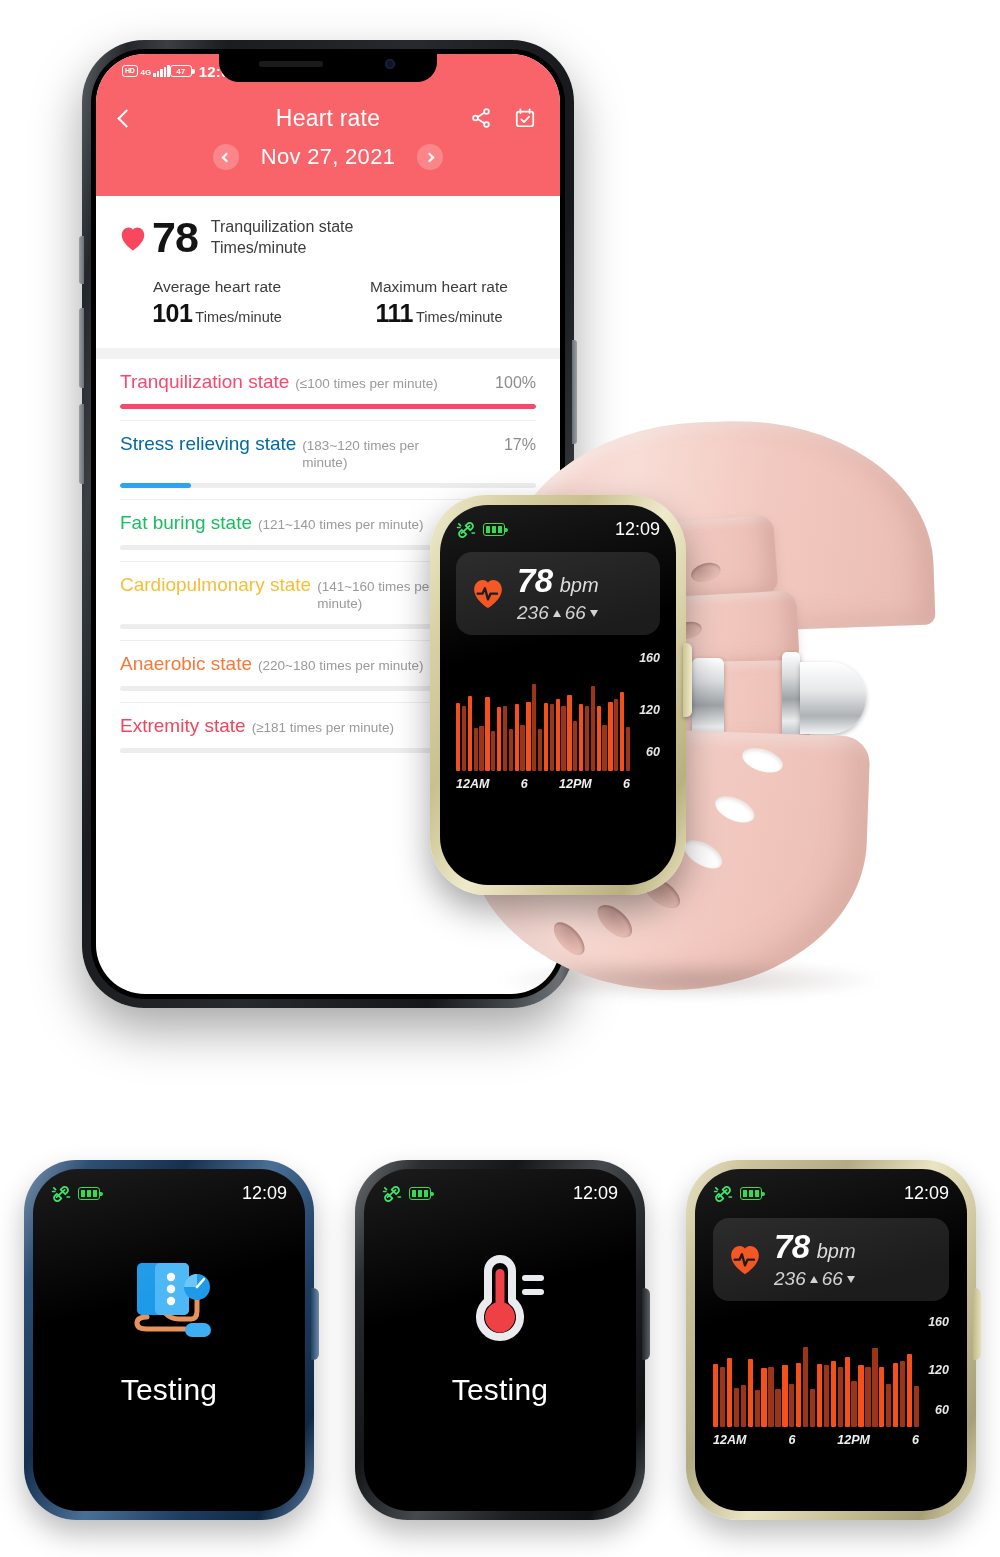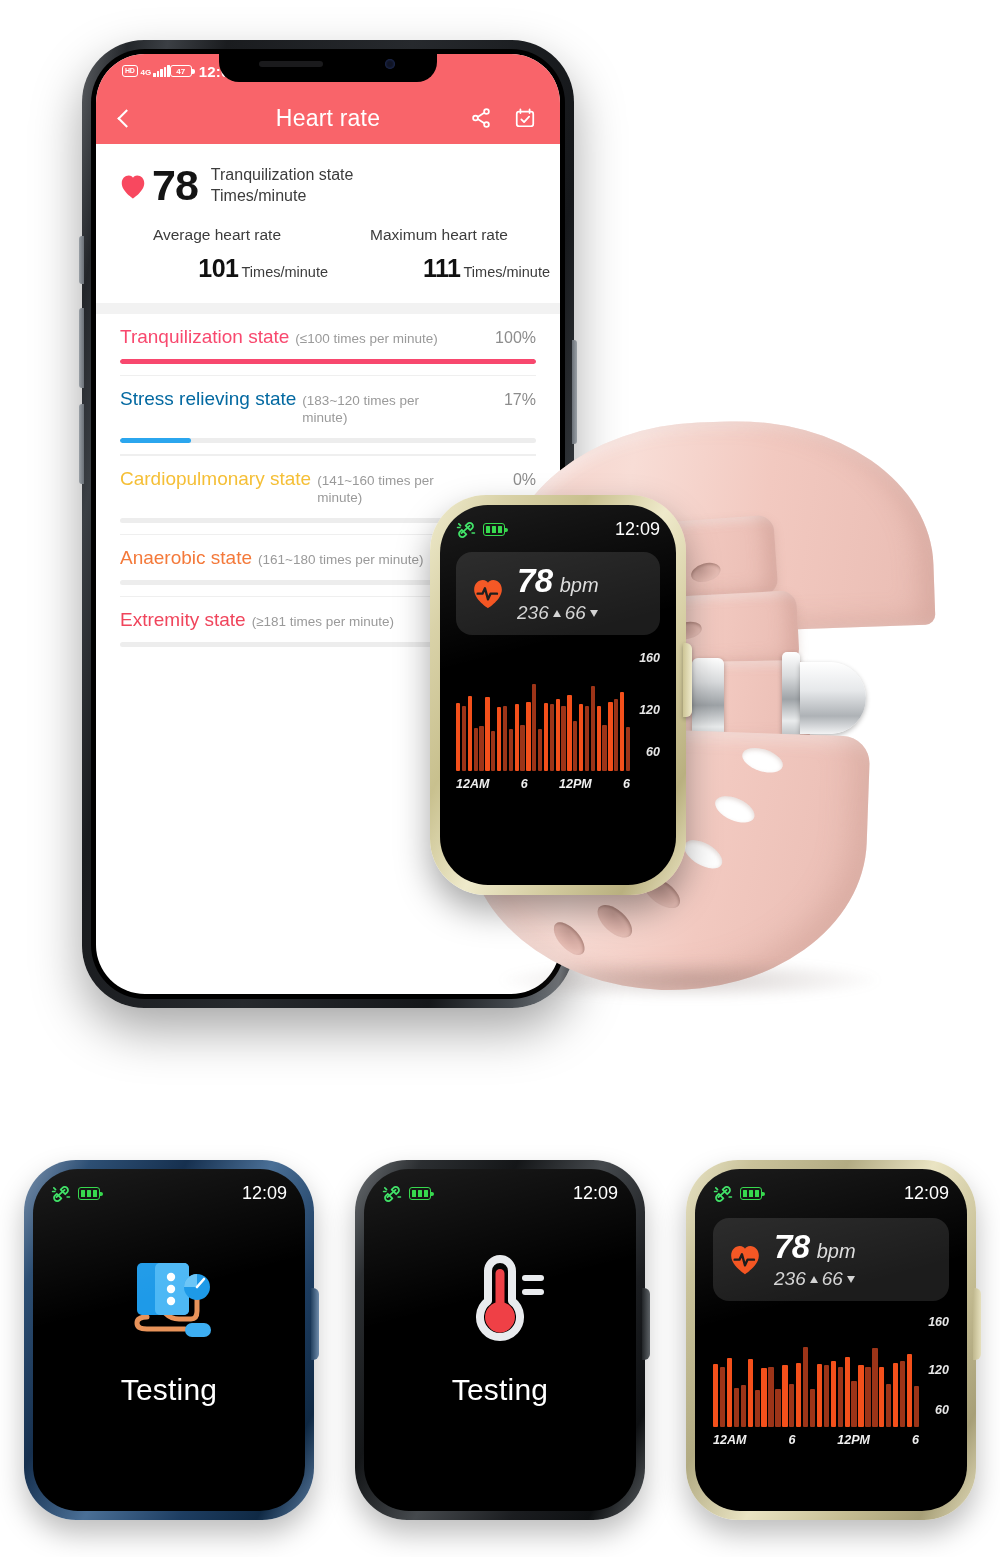--- a/index.html
+++ b/index.html
@@ -128,21 +128,21 @@
     padding: 20px 22px 16px;
   }
   .heart-solid { width: 30px; height: 28px; flex: none; }
   .big-bpm { font-size: 43px; font-weight: bold; color: #141414; line-height: 1; letter-spacing: -1px; }
   .cur-right { margin-left: 9px; line-height: 1.28; }
   .cur-right div { font-size: 16px; color: #3c3c3c; }
 
   .metrics { display: flex; padding: 2px 10px 20px; }
   .metric { flex: 1; text-align: center; }
   .metric .mlabel { font-size: 15.5px; color: #3c3c3c; line-height: 1.25; }
-  .metric .mrow { margin-top: 10px; white-space: nowrap; text-align: right; }
+  .metric .mrow { margin-top: 3px; white-space: nowrap; }
   .metric .mval { font-size: 25px; font-weight: bold; color: #111; letter-spacing: -.5px; }
   .metric .munit { font-size: 14.5px; color: #3c3c3c; margin-left: 3px; }
 
   .divider-thick { height: 11px; background: #f2f2f2; }
 
   .range-head {
     display: flex; align-items: center; gap: 10px;
     padding: 17px 24px 14px;
   }
   .range-icon {
@@ -353,20 +353,29 @@
               </svg>
               <svg class="ic" viewBox="0 0 24 24">
                 <rect x="3" y="5" width="18" height="16" rx="2.5" fill="none" stroke="#fff" stroke-width="1.9"></rect>
                 <line x1="7" y1="2.6" x2="7" y2="6.6" stroke="#fff" stroke-width="1.9" stroke-linecap="round"></line>
                 <line x1="17" y1="2.6" x2="17" y2="6.6" stroke="#fff" stroke-width="1.9" stroke-linecap="round"></line>
                 <polyline points="8,13.5 11,16.5 16.5,10.5" fill="none" stroke="#fff" stroke-width="1.9" stroke-linecap="round" stroke-linejoin="round"></polyline>
               </svg>
             </div>
           </div>
 
+          <div class="dateline">
+            <div class="circ-btn prev">
+                <span></span>
+              </div>
+            <div class="date-txt">Nov 27, 2021</div>
+            <div class="circ-btn next">
+                <span></span>
+              </div>
+          </div>
         </div>
 
         <div class="current">
           <svg class="heart-solid" viewBox="0 0 24 22">
             <path d="M12 21s-9-5.8-9-12.2C3 5 5.6 2.6 8.6 2.6c1.9 0 3 1 3.4 1.8.4-.8 1.5-1.8 3.4-1.8 3 0 5.6 2.4 5.6 6.2C21 15.2 12 21 12 21z" fill="#f8485f"></path>
           </svg>
           <div class="big-bpm">78</div>
           <div class="cur-right">
             <div>Tranquilization state</div>
             <div>Times/minute</div>
@@ -409,38 +418,48 @@
               <span class="zone-name" style="color:#0369a1">Stress relieving state</span>
               <span class="zone-range">(183~120 times per minute)</span>
               <span class="zone-pct">17%</span>
             </div>
             <div class="bar-track">
               <div class="bar-fill" style="width:17%;background:#2ba6ee"></div>
             </div>
           </div>
           <div class="hairline"></div>
 
+          <div class="zone-row">
+            <div class="zone-line">
+              <span class="zone-name" style="color:#19bd5f">Fat buring state</span>
+              <span class="zone-range" style="max-width:none">(121~140 times per minute)</span>
+              <span class="zone-pct">0%</span>
+            </div>
+            <div class="bar-track">
+              <div class="bar-fill" style="width:0%;background:#19bd5f"></div>
+            </div>
+          </div>
           <div class="hairline"></div>
 
           <div class="zone-row">
             <div class="zone-line">
               <span class="zone-name" style="color:#f5bf36">Cardiopulmonary state</span>
               <span class="zone-range">(141~160 times per minute)</span>
               <span class="zone-pct">0%</span>
             </div>
             <div class="bar-track">
               <div class="bar-fill" style="width:0%;background:#f5bf36"></div>
             </div>
           </div>
           <div class="hairline"></div>
 
           <div class="zone-row">
             <div class="zone-line">
               <span class="zone-name" style="color:#f4793a">Anaerobic state</span>
-              <span class="zone-range" style="max-width:none">(161~180 times per minute)</span>
+              <span class="zone-range" style="max-width:none">(220~180 times per minute)</span>
               <span class="zone-pct">0%</span>
             </div>
             <div class="bar-track">
               <div class="bar-fill" style="width:0%;background:#f4793a"></div>
             </div>
           </div>
           <div class="hairline"></div>
 
           <div class="zone-row">
             <div class="zone-line">

